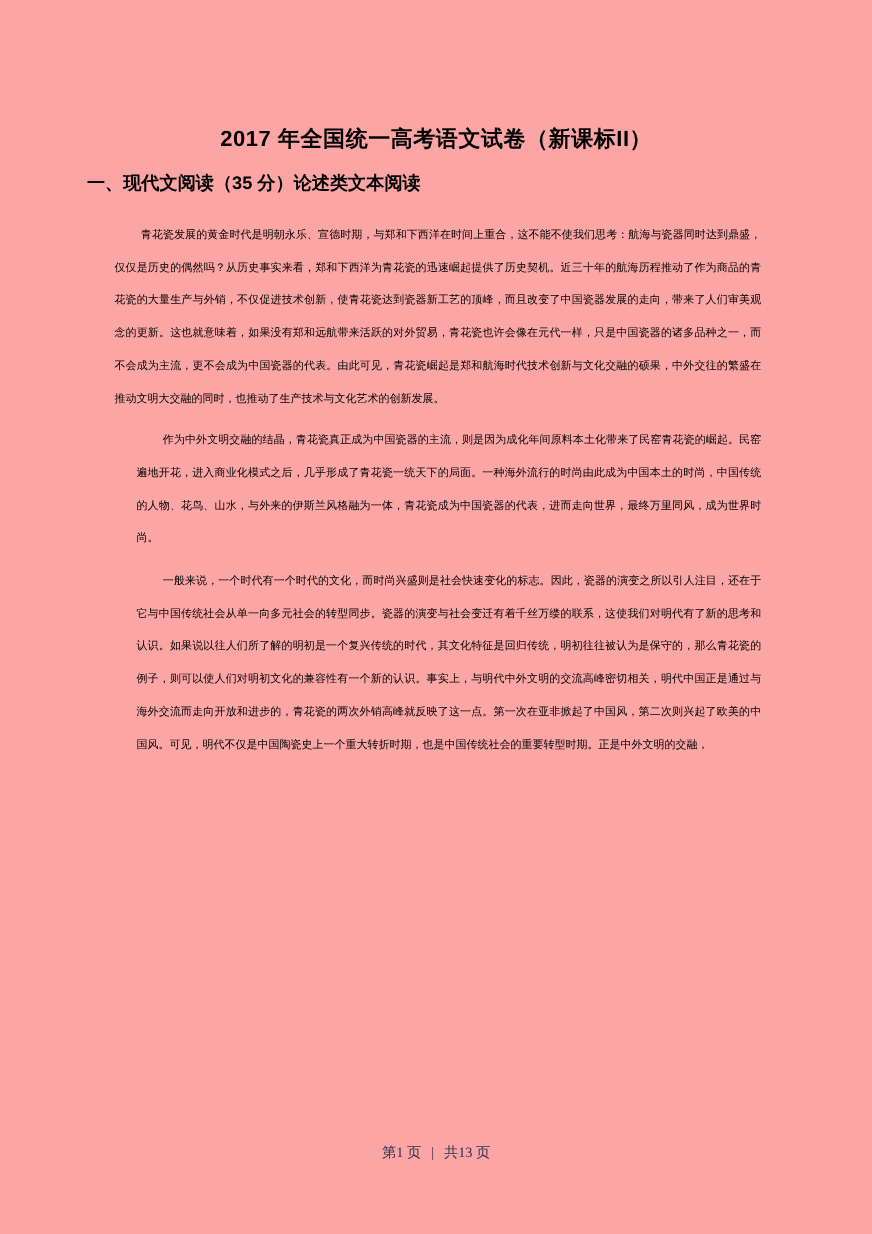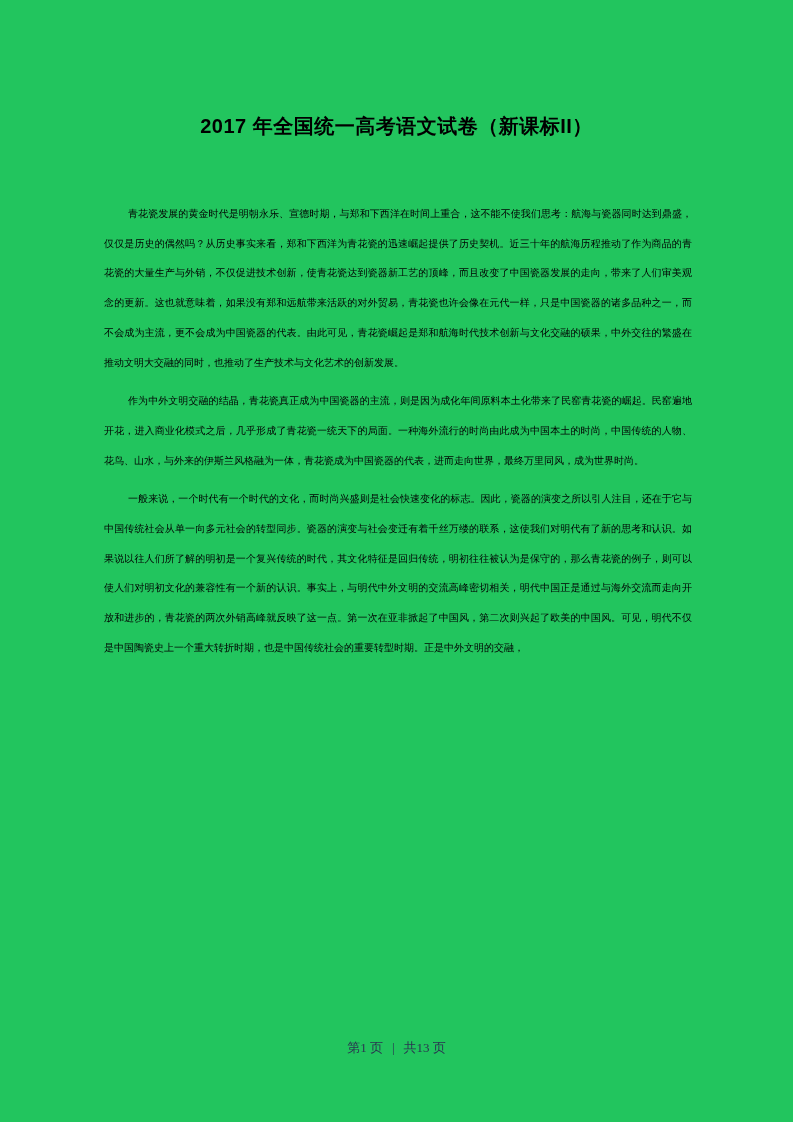--- a/index.html
+++ b/index.html
@@ -9,21 +9,21 @@
     height: 1122px;
     background: #ffffff;
     color: #000000;
     font-family: "Liberation Serif", "DejaVu Serif", serif;
     position: relative;
     overflow: hidden;
   }
   .page {
     position: absolute;
     inset: 0;
-    background: #22c55e;
+    background: #fca5a5;
   }
   .doc-title {
     position: absolute;
     top: 100px;
     left: 0;
     width: 100%;
     text-align: center;
     font-family: "Liberation Sans", "DejaVu Sans", sans-serif;
     font-weight: bold;
     font-size: 20px;
@@ -56,20 +56,21 @@
     text-align: justify;
     text-justify: inter-ideograph;
     color: #000000;
   }
   .passage p {
     margin: 0;
     text-indent: 24px;
   }
   .passage p + p {
     margin-top: 9px;
+    margin-left: 20px;
   }
   .page-footer {
     position: absolute;
     top: 1039px;
     left: 0;
     width: 100%;
     text-align: center;
     font-size: 13px;
     color: #2a3550;
   }
@@ -79,20 +80,21 @@
     color: #2a3550;
   }
 </style>
 </head>
 <body>
 
 <div class="page">
 
   <h1 class="doc-title">2017 年全国统一高考语文试卷（新课标II）</h1>
 
+  <h2 class="section-heading">一、现代文阅读（35 分）论述类文本阅读</h2>
 
 
   <div class="passage">
     <p>青花瓷发展的黄金时代是明朝永乐、宣德时期，与郑和下西洋在时间上重合，这不能不使我们思考：航海与瓷器同时达到鼎盛，仅仅是历史的偶然吗？从历史事实来看，郑和下西洋为青花瓷的迅速崛起提供了历史契机。近三十年的航海历程推动了作为商品的青花瓷的大量生产与外销，不仅促进技术创新，使青花瓷达到瓷器新工艺的顶峰，而且改变了中国瓷器发展的走向，带来了人们审美观念的更新。这也就意味着，如果没有郑和远航带来活跃的对外贸易，青花瓷也许会像在元代一样，只是中国瓷器的诸多品种之一，而不会成为主流，更不会成为中国瓷器的代表。由此可见，青花瓷崛起是郑和航海时代技术创新与文化交融的硕果，中外交往的繁盛在推动文明大交融的同时，也推动了生产技术与文化艺术的创新发展。</p>
     <p>作为中外文明交融的结晶，青花瓷真正成为中国瓷器的主流，则是因为成化年间原料本土化带来了民窑青花瓷的崛起。民窑遍地开花，进入商业化模式之后，几乎形成了青花瓷一统天下的局面。一种海外流行的时尚由此成为中国本土的时尚，中国传统的人物、花鸟、山水，与外来的伊斯兰风格融为一体，青花瓷成为中国瓷器的代表，进而走向世界，最终万里同风，成为世界时尚。</p>
     <p>一般来说，一个时代有一个时代的文化，而时尚兴盛则是社会快速变化的标志。因此，瓷器的演变之所以引人注目，还在于它与中国传统社会从单一向多元社会的转型同步。瓷器的演变与社会变迁有着千丝万缕的联系，这使我们对明代有了新的思考和认识。如果说以往人们所了解的明初是一个复兴传统的时代，其文化特征是回归传统，明初往往被认为是保守的，那么青花瓷的例子，则可以使人们对明初文化的兼容性有一个新的认识。事实上，与明代中外文明的交流高峰密切相关，明代中国正是通过与海外交流而走向开放和进步的，青花瓷的两次外销高峰就反映了这一点。第一次在亚非掀起了中国风，第二次则兴起了欧美的中国风。可见，明代不仅是中国陶瓷史上一个重大转折时期，也是中国传统社会的重要转型时期。正是中外文明的交融，</p>
   </div>
 
   <div class="page-footer">
     <span>第1 页</span><span class="sep">|</span><span>共13 页</span>

